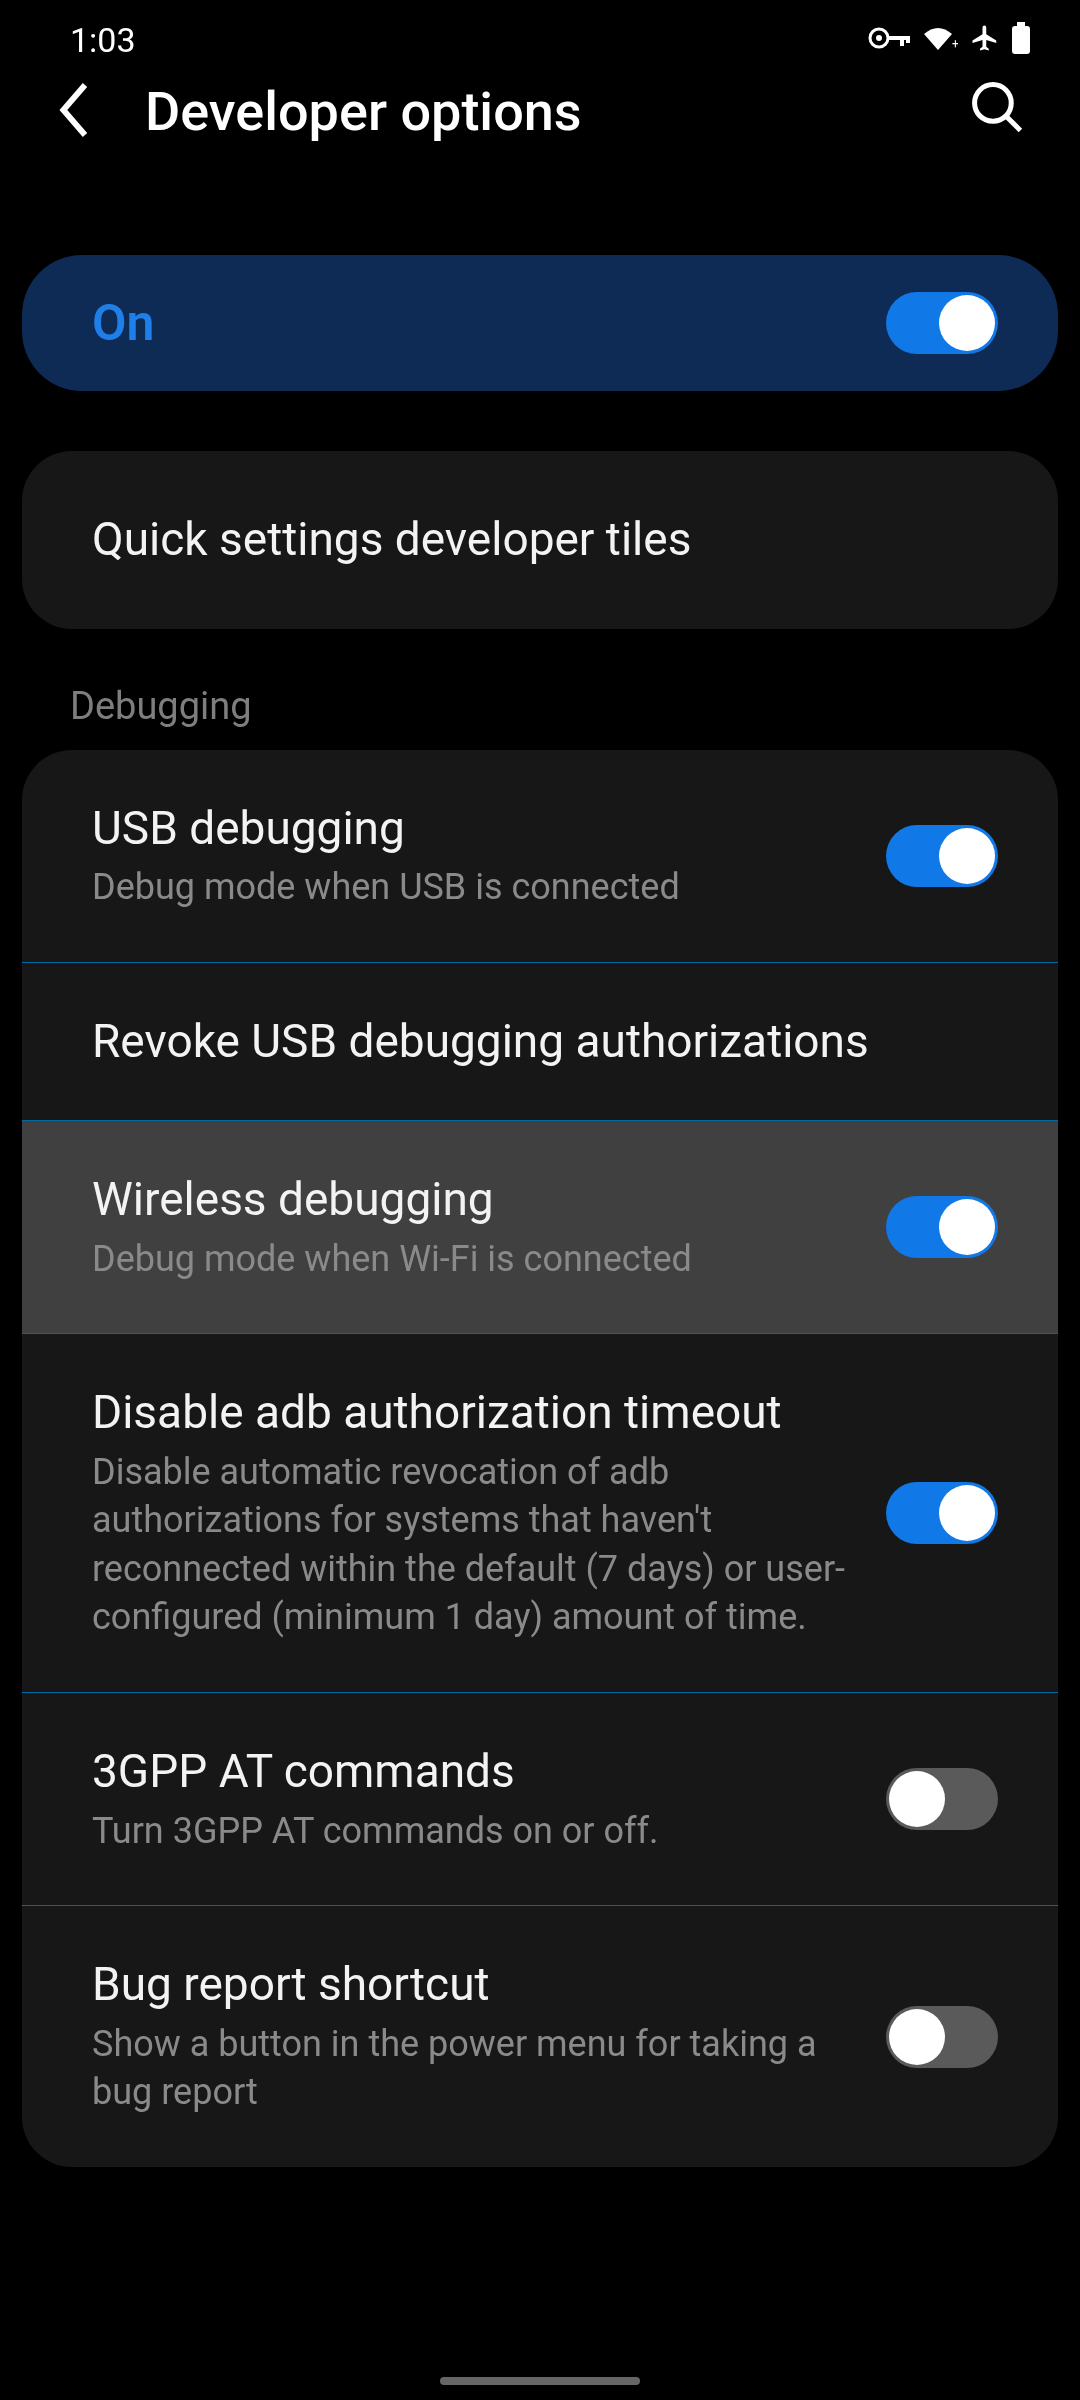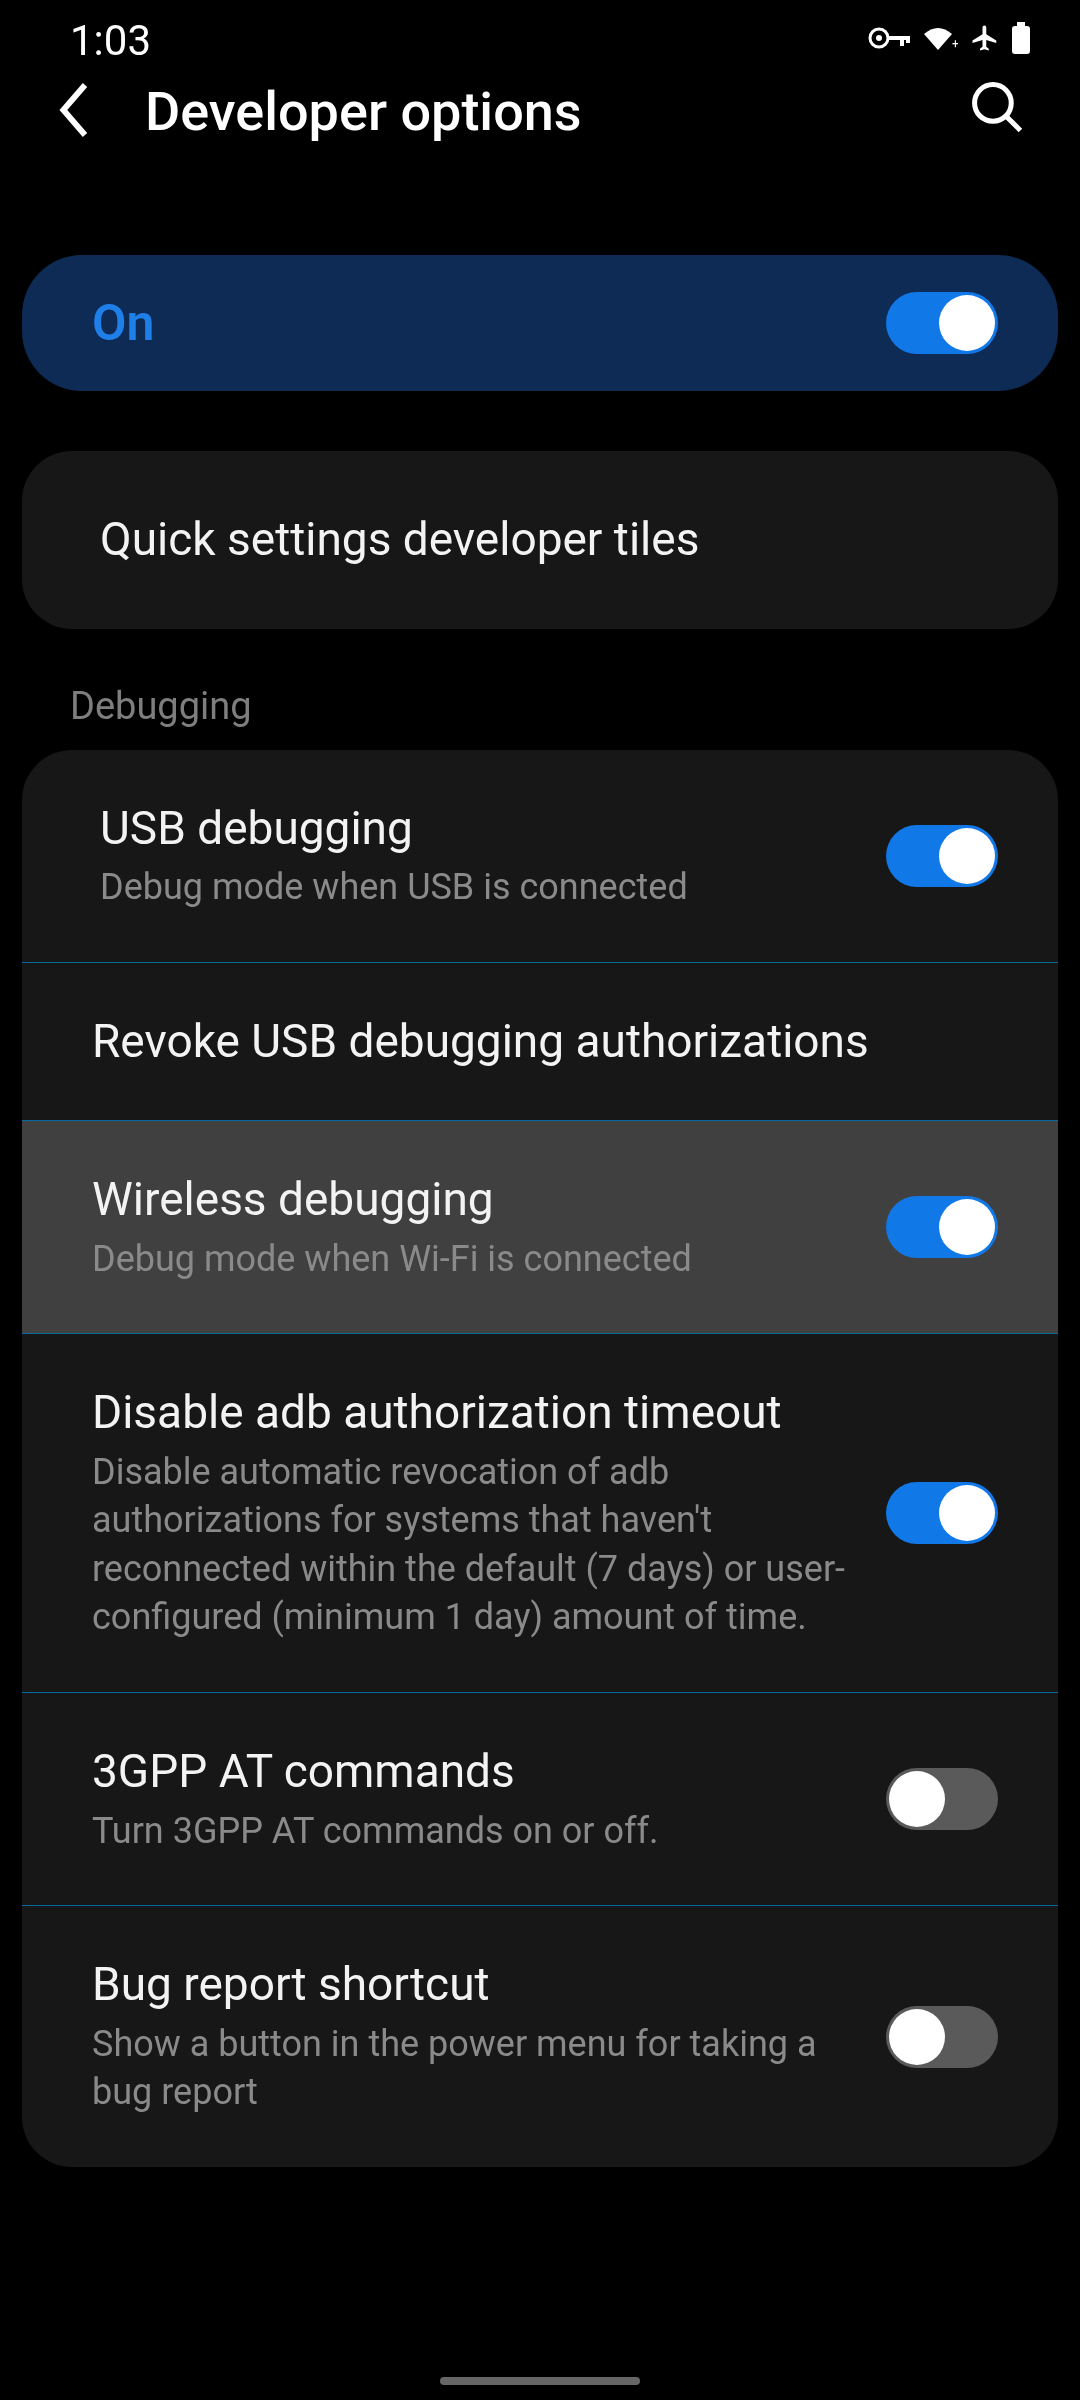--- a/index.html
+++ b/index.html
@@ -17,21 +17,21 @@
       position: relative;
     }
     .status-bar {
       height: 80px;
       display: flex;
       justify-content: space-between;
       align-items: center;
       padding: 0 50px 0 70px;
     }
     .status-time {
-      font-size: 42px;
+      font-size: 34px;
       font-weight: 400;
       color: #fff;
     }
     .status-icons {
       display: flex;
       align-items: center;
       gap: 12px;
     }
     .header {
       height: 120px;
@@ -102,21 +102,20 @@
     }
     .card-item {
       padding: 50px 60px 50px 70px;
       display: flex;
       align-items: center;
       justify-content: space-between;
       border-top: 1px solid #2f2f2f;
     }
     .card-item:first-child {
       border-top: none;
-      margin-left: 8px;
     }
     .card-item.single {
       padding-top: 60px;
       padding-bottom: 60px;
     }
     .card-item .text {
       flex: 1;
       padding-right: 40px;
     }
     .item-title {

